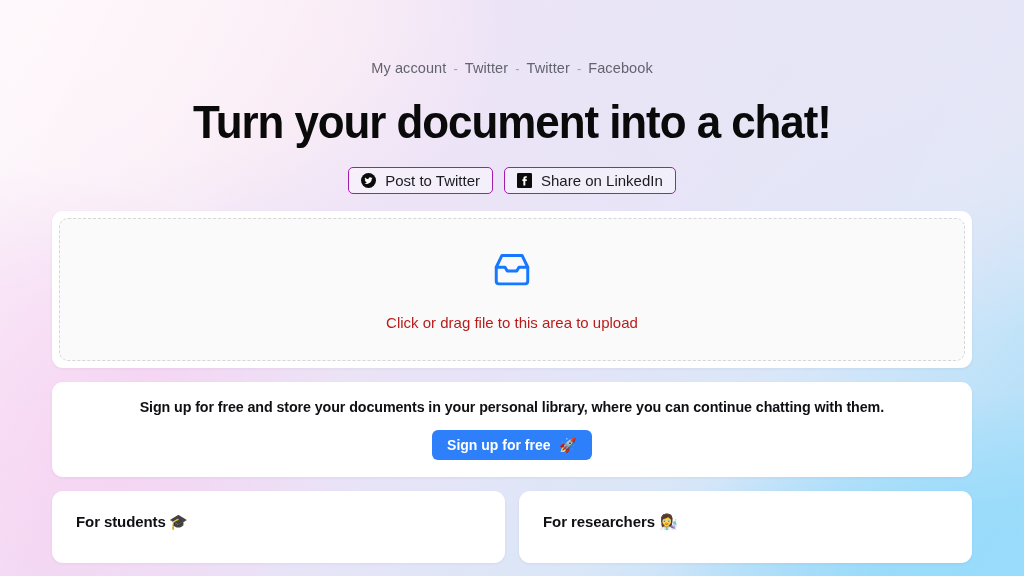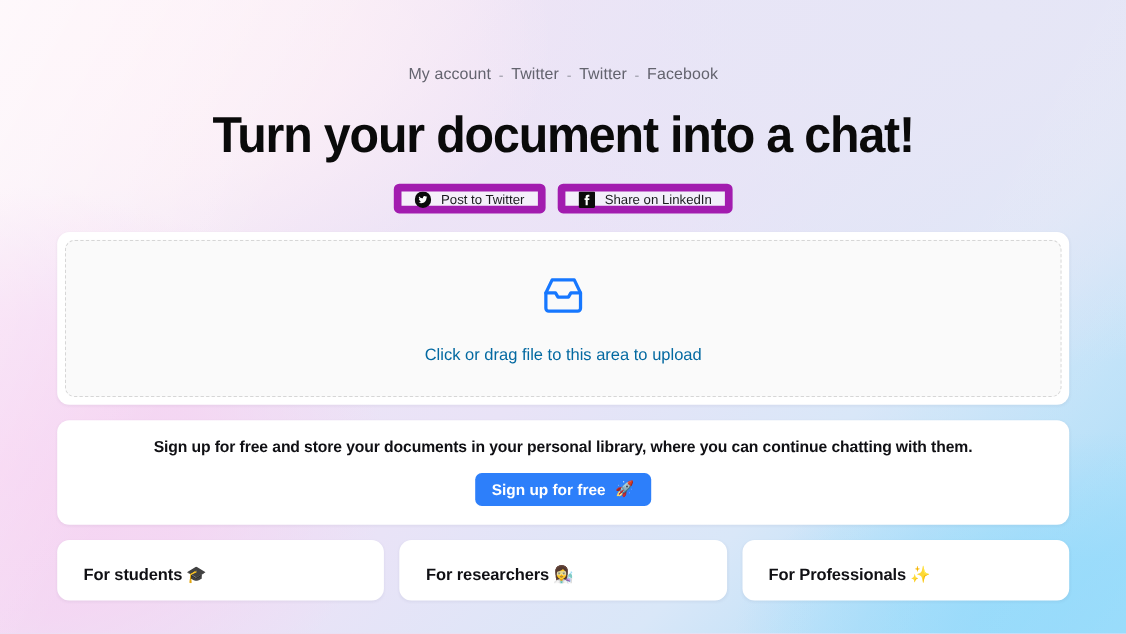--- a/index.html
+++ b/index.html
@@ -78,28 +78,28 @@
   
   .share-row {
     margin-top: 20px;
     display: flex;
     justify-content: center;
     align-items: center;
     gap: 11px;
   }
   .share-btn {
     display: inline-flex;
-    align-items: flex-start;
+    align-items: center;
     gap: 9px;
     height: 27px;
     padding: 0 12px;
-    border: 7px solid #a21caf;
+    border: 1px solid #a21caf;
     border-radius: 5px;
     background: rgba(255,255,255,0.42);
-    font-size: 12px;
+    font-size: 15px;
     color: #1b1b1f;
     white-space: nowrap;
     cursor: pointer;
   }
   .share-ic { width: 15px; height: 15px; display: block; flex: 0 0 auto; }
 
   
   .upload-card {
     margin: 17px auto 0;
     width: 920px;
@@ -117,21 +117,21 @@
     background: #fafafa;
     display: flex;
     flex-direction: column;
     align-items: center;
     justify-content: center;
     cursor: pointer;
   }
   .drop-icon { margin-bottom: 20px; }
   .drop-text {
     font-size: 15px;
-    color: #0369a1;
+    color: #b91c1c;
   }
 
   
   .signup-card {
     margin: 14px auto 0;
     width: 920px;
     height: 95px;
     background: #ffffff;
     border-radius: 11px;
     display: flex;
@@ -166,21 +166,21 @@
 
   
   .card-row {
     margin: 14px auto 0;
     width: 920px;
     display: flex;
     gap: 14px;
   }
   .mini-card {
     flex: 1;
-    height: 55px;
+    height: 72px;
     background: #ffffff;
     border-radius: 11px;
     padding: 22px 24px 17px;
     box-shadow: 0 1px 3px rgba(40,30,60,0.06);
   }
   .mini-title {
     font-size: 15px;
     font-weight: 700;
     color: #101014;
     letter-spacing: -0.1px;
@@ -258,22 +258,16 @@
       </div>
     </div>
 
     <div class="mini-card">
       <div class="mini-title">
         <span>For researchers</span>
         <span class="emo">👩‍🔬</span>
       </div>
     </div>
 
-    <div class="mini-card">
-      <div class="mini-title">
-        <span>For Professionals</span>
-        <span class="emo">✨</span>
-      </div>
-    </div>
 
   </div>
 
 </div>
 
 </body></html>

